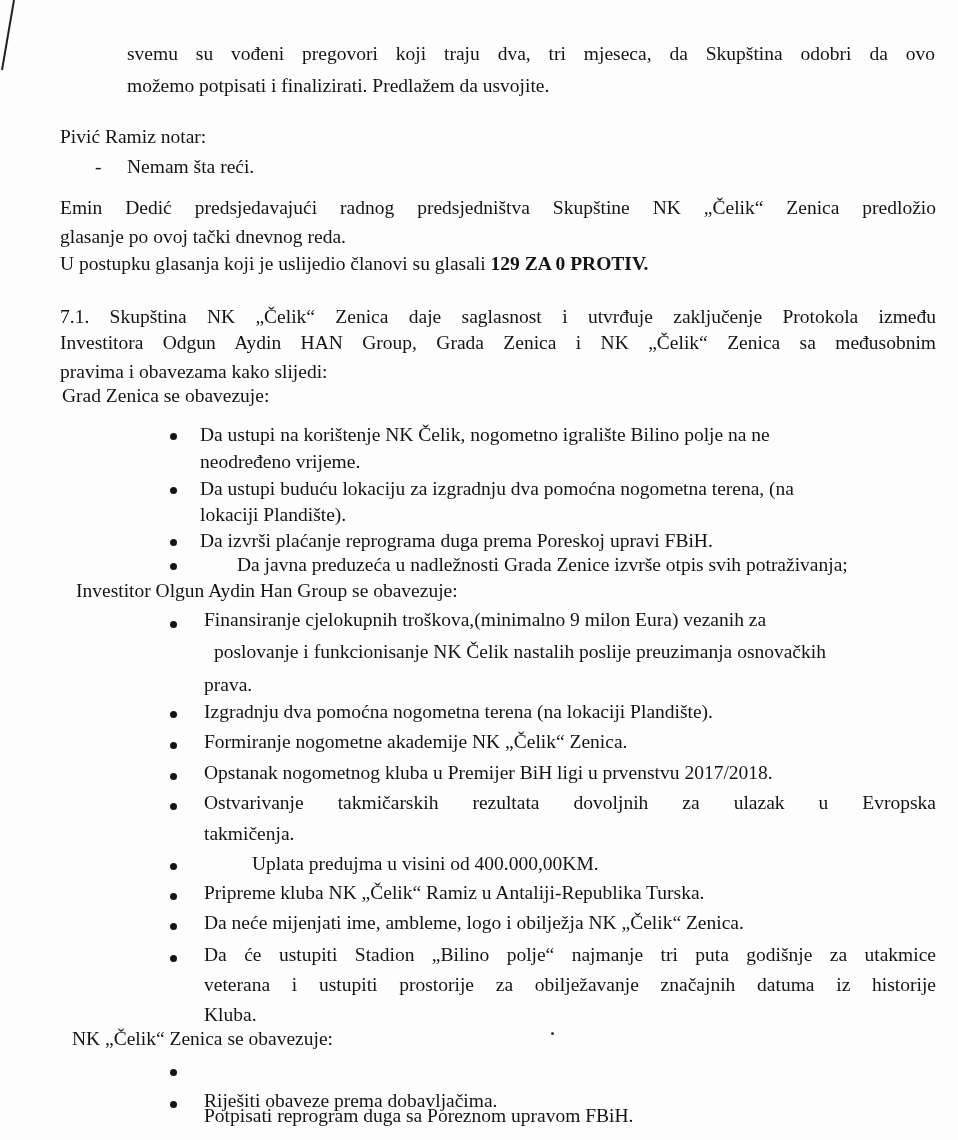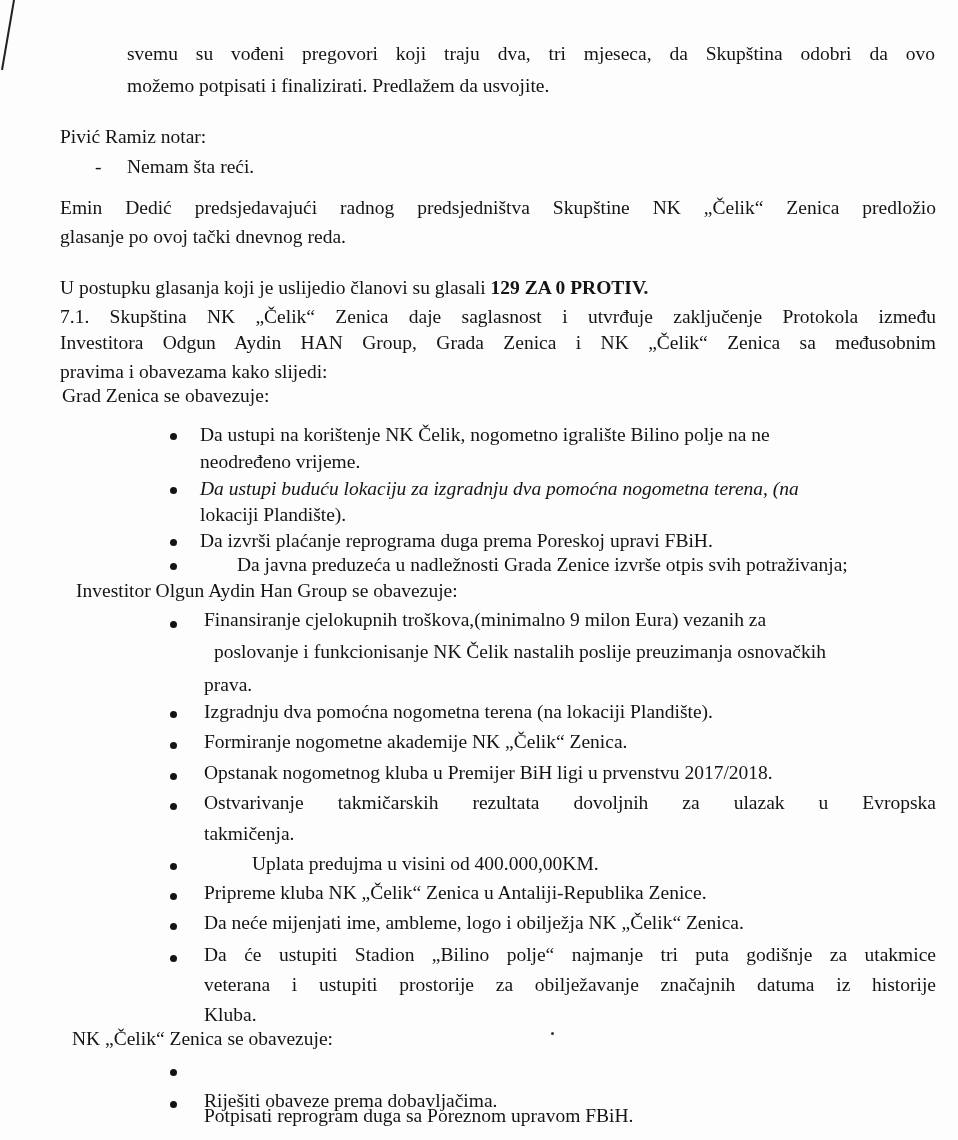--- a/index.html
+++ b/index.html
@@ -23,36 +23,36 @@
 
 <div class="p just" style="left:127px; top:42px; width:808px;">svemu su vođeni pregovori koji traju dva, tri mjeseca, da Skupština odobri da ovo</div>
 <div class="p" style="left:127px; top:74px;">možemo potpisati i finalizirati. Predlažem da usvojite.</div>
 
 <div class="p" style="left:60px; top:125px;">Pivić Ramiz notar:</div>
 <div class="p" style="left:95px; top:155px;">-</div>
 <div class="p" style="left:127px; top:155px;">Nemam šta reći.</div>
 
 <div class="p just" style="left:60px; top:196px; width:876px;">Emin Dedić predsjedavajući radnog predsjedništva Skupštine NK „Čelik“ Zenica predložio</div>
 <div class="p" style="left:60px; top:225px;">glasanje po ovoj tački dnevnog reda.</div>
-<div class="p" style="left:60px; top:252px;margin-top:24px;"><span>U postupku glasanja koji je uslijedio članovi su glasali </span><b>129 ZA 0 PROTIV.</b></div>
+<div class="p" style="left:60px; top:252px;"><span>U postupku glasanja koji je uslijedio članovi su glasali </span><b>129 ZA 0 PROTIV.</b></div>
 
 <div class="p just" style="left:60px; top:305px; width:876px;">7.1. Skupština NK „Čelik“ Zenica daje saglasnost i utvrđuje zaključenje Protokola između</div>
 <div class="p just" style="left:60px; top:331px; width:876px;">Investitora Odgun Aydin HAN Group, Grada Zenica i NK „Čelik“ Zenica sa međusobnim</div>
 <div class="p" style="left:60px; top:360px;">pravima i obavezama kako slijedi:</div>
 
 <div class="p" style="left:62px; top:384px;">Grad Zenica se obavezuje:</div>
 
 <div>
   <span class="bullet" style="left:170px; top:433px;"></span>
   <div class="p" style="left:200px; top:423px;">Da ustupi na korištenje NK Čelik, nogometno igralište Bilino polje na ne</div>
   <div class="p" style="left:200px; top:450px;">neodređeno vrijeme.</div>
 </div>
 <div>
   <span class="bullet" style="left:170px; top:487px;"></span>
-  <div class="p" style="left:200px; top:477px;font-style:italic;">Da ustupi  buduću lokaciju za izgradnju dva pomoćna nogometna terena, (na</div>
+  <div class="p" style="left:200px; top:477px;">Da ustupi  buduću lokaciju za izgradnju dva pomoćna nogometna terena, (na</div>
   <div class="p" style="left:200px; top:503px;">lokaciji Plandište).</div>
 </div>
 <div>
   <span class="bullet" style="left:170px; top:539px;"></span>
   <div class="p" style="left:200px; top:529px;">Da izvrši plaćanje reprograma duga prema Poreskoj upravi FBiH.</div>
 </div>
 <div>
   <span class="bullet" style="left:170px; top:563px;"></span>
   <div class="p" style="left:200px; top:553px;margin-left:37px;">Da javna preduzeća u nadležnosti Grada Zenice izvrše otpis svih potraživanja;</div>
 </div>
@@ -81,21 +81,21 @@
   <span class="bullet" style="left:170px; top:803px;"></span>
   <div class="p just" style="left:204px; top:791px; width:732px;">Ostvarivanje takmičarskih rezultata dovoljnih za ulazak u Evropska</div>
   <div class="p" style="left:204px; top:822px;">takmičenja.</div>
 </div>
 <div>
   <span class="bullet" style="left:170px; top:863px;"></span>
   <div class="p" style="left:204px; top:852px;margin-left:48px;">Uplata predujma u visini od 400.000,00KM.</div>
 </div>
 <div>
   <span class="bullet" style="left:170px; top:893px;"></span>
-  <div class="p" style="left:204px; top:881px;">Pripreme kluba NK „Čelik“ Zenica u Antaliji-Republika Zenice.</div>
+  <div class="p" style="left:204px; top:881px;">Pripreme kluba NK „Čelik“ Ramiz u Antaliji-Republika Turska.</div>
 </div>
 <div>
   <span class="bullet" style="left:170px; top:923px;"></span>
   <div class="p" style="left:204px; top:911px;">Da neće mijenjati ime, ambleme, logo i obilježja NK „Čelik“ Zenica.</div>
 </div>
 <div>
   <span class="bullet" style="left:170px; top:955px;"></span>
   <div class="p just" style="left:204px; top:943px; width:732px;">Da će ustupiti Stadion „Bilino polje“ najmanje tri puta godišnje za utakmice</div>
   <div class="p just" style="left:204px; top:973px; width:732px;">veterana i ustupiti prostorije za obilježavanje značajnih datuma iz historije</div>
   <div class="p" style="left:204px; top:1003px;">Kluba.</div>

